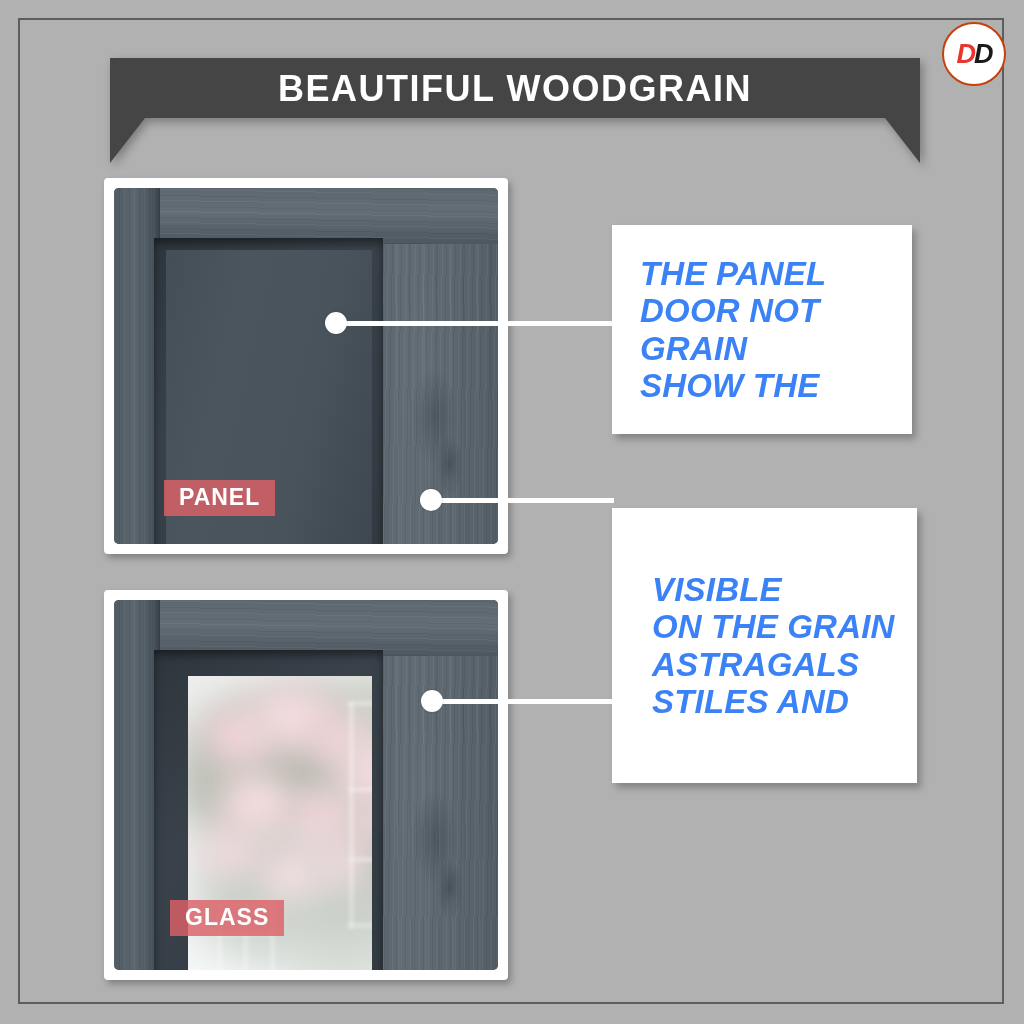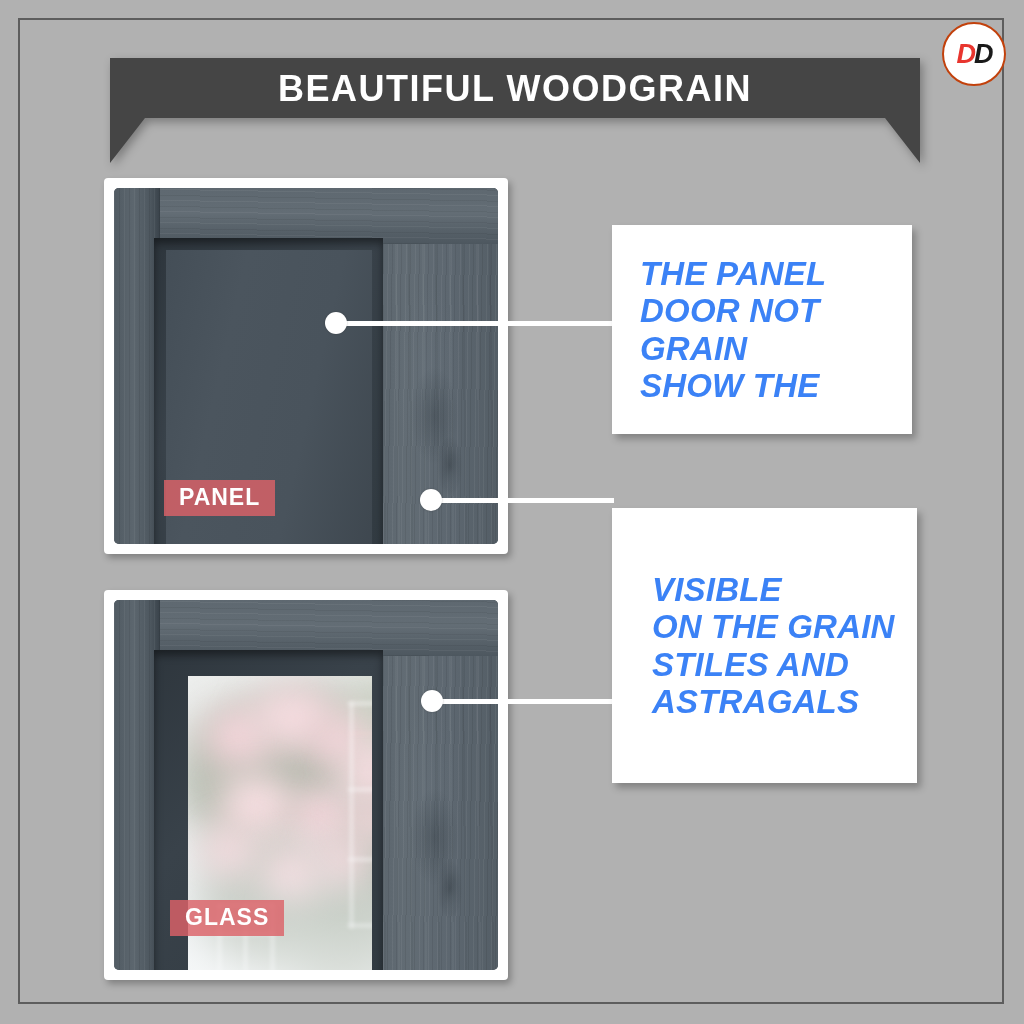--- a/index.html
+++ b/index.html
@@ -390,18 +390,18 @@
       <div>DOOR NOT</div>
       <div>GRAIN</div>
       <div>SHOW THE</div>
     </div>
   </div>
 
   <div class="callout c2">
     <div class="callout-text">
       <div>VISIBLE</div>
       <div>ON THE GRAIN</div>
+      <div>ASTRAGALS</div>
       <div>STILES AND</div>
-      <div>ASTRAGALS</div>
     </div>
   </div>
 
 </div>
 
 </body></html>

